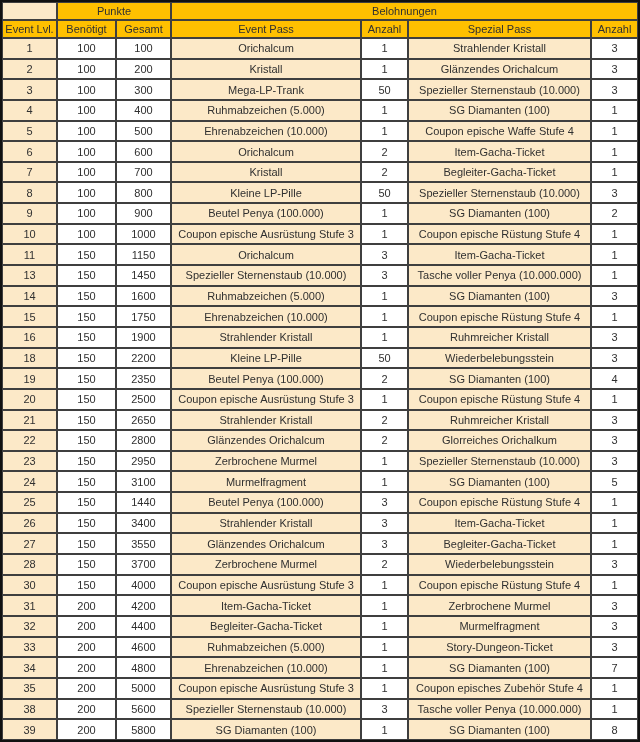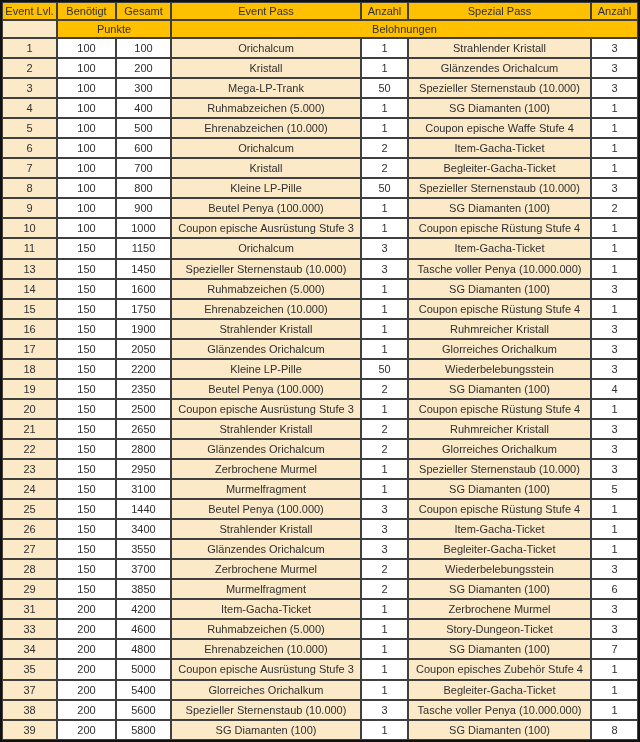--- a/index.html
+++ b/index.html
@@ -43,33 +43,33 @@
     <col style="width:55px">
     <col style="width:59px">
     <col style="width:55px">
     <col style="width:190px">
     <col style="width:47px">
     <col style="width:183px">
     <col style="width:47px">
   </colgroup>
   <thead>
     <tr>
+      <th class="beige"></th>
+      <th class="hdr" colspan="2">Punkte</th>
+      <th class="hdr" colspan="4">Belohnungen</th>
+    </tr>
+    <tr>
       <th class="hdr">Event Lvl.</th>
       <th class="hdr">Benötigt</th>
       <th class="hdr">Gesamt</th>
       <th class="hdr">Event Pass</th>
       <th class="hdr">Anzahl</th>
       <th class="hdr">Spezial Pass</th>
       <th class="hdr">Anzahl</th>
     </tr>
-    <tr>
-      <th class="beige"></th>
-      <th class="hdr" colspan="2">Punkte</th>
-      <th class="hdr" colspan="4">Belohnungen</th>
-    </tr>
   </thead>
   <tbody id="table-body">
       <tr>
         <td class="beige">1</td>
         <td class="white">100</td>
         <td class="white">100</td>
         <td class="beige">Orichalcum</td>
         <td class="white">1</td>
         <td class="beige">Strahlender Kristall</td>
         <td class="white">3</td>
@@ -191,29 +191,20 @@
         <td class="beige">Coupon epische Rüstung Stufe 4</td>
         <td class="white">1</td>
       </tr>
       <tr>
         <td class="beige">16</td>
         <td class="white">150</td>
         <td class="white">1900</td>
         <td class="beige">Strahlender Kristall</td>
         <td class="white">1</td>
         <td class="beige">Ruhmreicher Kristall</td>
-        <td class="white">3</td>
-      </tr>
-      <tr>
-        <td class="beige">17</td>
-        <td class="white">150</td>
-        <td class="white">2050</td>
-        <td class="beige">Glänzendes Orichalcum</td>
-        <td class="white">1</td>
-        <td class="beige">Glorreiches Orichalkum</td>
         <td class="white">3</td>
       </tr>
       <tr>
         <td class="beige">18</td>
         <td class="white">150</td>
         <td class="white">2200</td>
         <td class="beige">Kleine LP-Pille</td>
         <td class="white">50</td>
         <td class="beige">Wiederbelebungsstein</td>
         <td class="white">3</td>
@@ -302,38 +293,47 @@
       <tr>
         <td class="beige">28</td>
         <td class="white">150</td>
         <td class="white">3700</td>
         <td class="beige">Zerbrochene Murmel</td>
         <td class="white">2</td>
         <td class="beige">Wiederbelebungsstein</td>
         <td class="white">3</td>
       </tr>
       <tr>
-        <td class="beige">29</td>
-        <td class="white">150</td>
-        <td class="white">3850</td>
-        <td class="beige">Murmelfragment</td>
-        <td class="white">2</td>
-        <td class="beige">SG Diamanten (100)</td>
-        <td class="white">6</td>
+        <td class="beige">30</td>
+        <td class="white">150</td>
+        <td class="white">4000</td>
+        <td class="beige">Coupon epische Ausrüstung Stufe 3</td>
+        <td class="white">1</td>
+        <td class="beige">Coupon epische Rüstung Stufe 4</td>
+        <td class="white">1</td>
       </tr>
       <tr>
         <td class="beige">31</td>
         <td class="white">200</td>
         <td class="white">4200</td>
         <td class="beige">Item-Gacha-Ticket</td>
         <td class="white">1</td>
         <td class="beige">Zerbrochene Murmel</td>
         <td class="white">3</td>
       </tr>
       <tr>
+        <td class="beige">32</td>
+        <td class="white">200</td>
+        <td class="white">4400</td>
+        <td class="beige">Begleiter-Gacha-Ticket</td>
+        <td class="white">1</td>
+        <td class="beige">Murmelfragment</td>
+        <td class="white">3</td>
+      </tr>
+      <tr>
         <td class="beige">33</td>
         <td class="white">200</td>
         <td class="white">4600</td>
         <td class="beige">Ruhmabzeichen (5.000)</td>
         <td class="white">1</td>
         <td class="beige">Story-Dungeon-Ticket</td>
         <td class="white">3</td>
       </tr>
       <tr>
         <td class="beige">34</td>
@@ -344,29 +344,20 @@
         <td class="beige">SG Diamanten (100)</td>
         <td class="white">7</td>
       </tr>
       <tr>
         <td class="beige">35</td>
         <td class="white">200</td>
         <td class="white">5000</td>
         <td class="beige">Coupon epische Ausrüstung Stufe 3</td>
         <td class="white">1</td>
         <td class="beige">Coupon episches Zubehör Stufe 4</td>
-        <td class="white">1</td>
-      </tr>
-      <tr>
-        <td class="beige">37</td>
-        <td class="white">200</td>
-        <td class="white">5400</td>
-        <td class="beige">Glorreiches Orichalkum</td>
-        <td class="white">1</td>
-        <td class="beige">Begleiter-Gacha-Ticket</td>
         <td class="white">1</td>
       </tr>
       <tr>
         <td class="beige">38</td>
         <td class="white">200</td>
         <td class="white">5600</td>
         <td class="beige">Spezieller Sternenstaub (10.000)</td>
         <td class="white">3</td>
         <td class="beige">Tasche voller Penya (10.000.000)</td>
         <td class="white">1</td>

